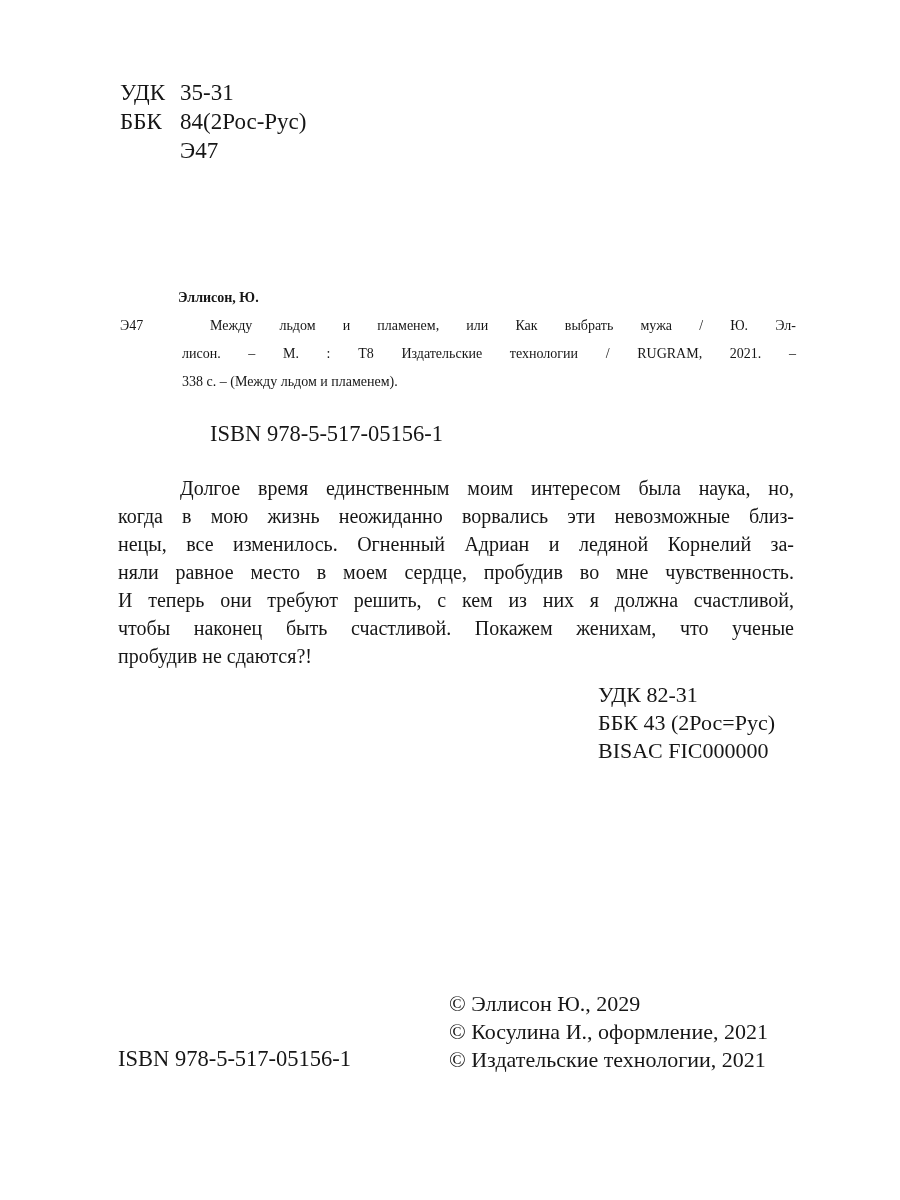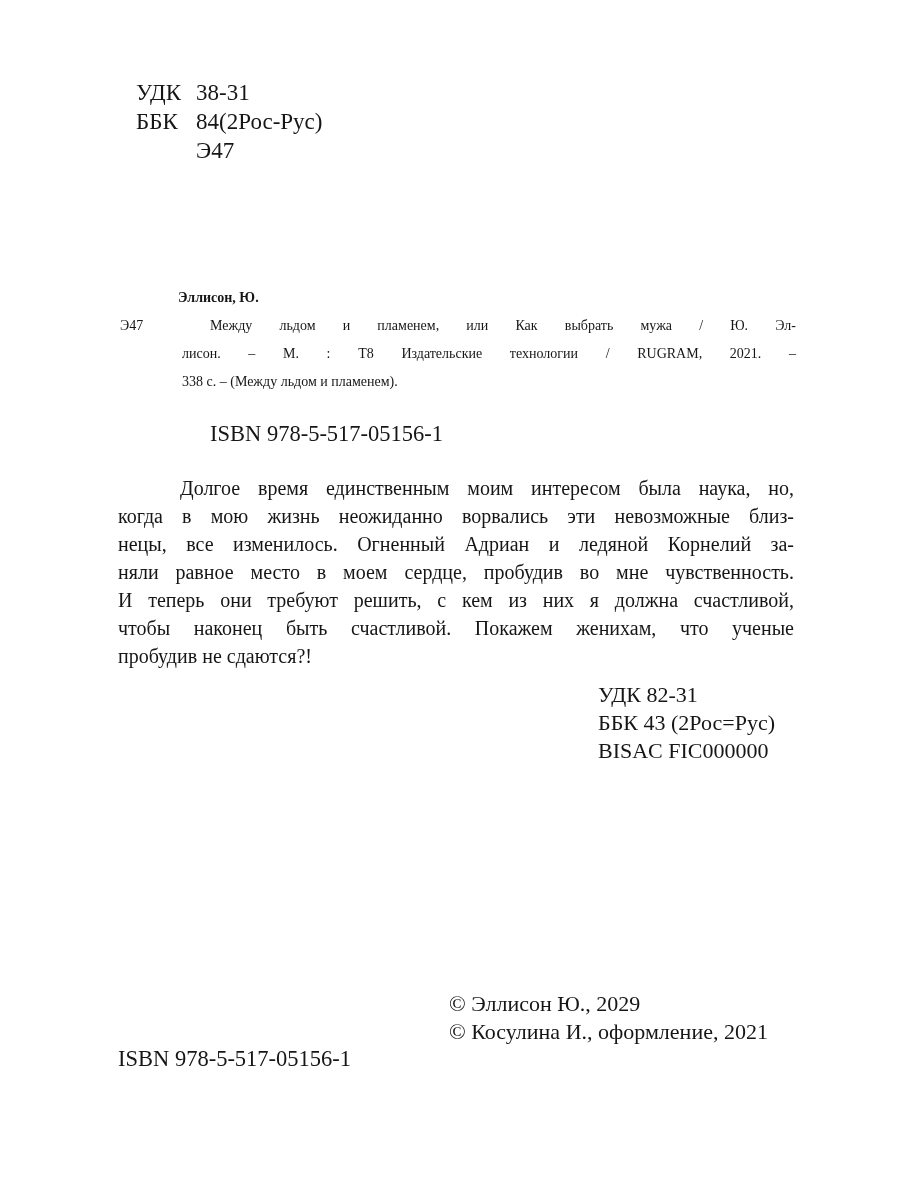--- a/index.html
+++ b/index.html
@@ -19,21 +19,20 @@
     position: absolute;
     left: 120px;
     top: 78px;
     font-size: 23px;
     line-height: 29px;
     white-space: nowrap;
   }
   .code-label {
     display: inline-block;
     width: 60px;
-    margin-left: 16px;
   }
   
   .bib {
     position: absolute;
     left: 120px;
     top: 284px;
     width: 676px;
     font-size: 14px;
     line-height: 28px;
   }
@@ -99,21 +98,21 @@
     white-space: nowrap;
   }
 </style>
 </head>
 <body>
 
 <div class="page">
 
   <div class="top-codes">
     <div>
-      <span class="code-label">УДК</span><span>38-31</span>
+      <span class="code-label">УДК</span><span>35-31</span>
     </div>
     <div>
       <span class="code-label">ББК</span><span>84(2Рос-Рус)</span>
     </div>
     <div>
       <span class="code-label"></span><span>Э47</span>
     </div>
   </div>
 
   <div class="bib">
@@ -140,17 +139,18 @@
 
   <div class="right-codes">
     <div>УДК 82-31</div>
     <div>ББК 43 (2Рос=Рус)</div>
     <div>BISAC FIC000000</div>
   </div>
 
   <div class="copyrights">
     <div>© Эллисон Ю., 2029</div>
     <div>© Косулина И., оформление, 2021</div>
+    <div>© Издательские технологии, 2021</div>
   </div>
 
   <div class="isbn-bottom">ISBN 978-5-517-05156-1</div>
 
 </div>
 
 </body></html>

